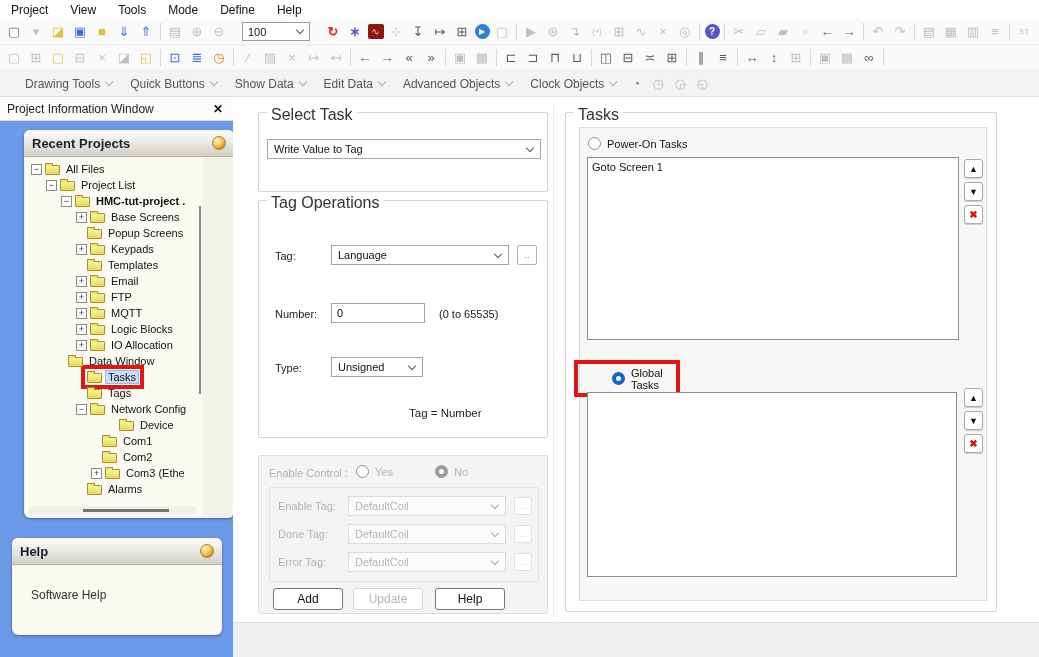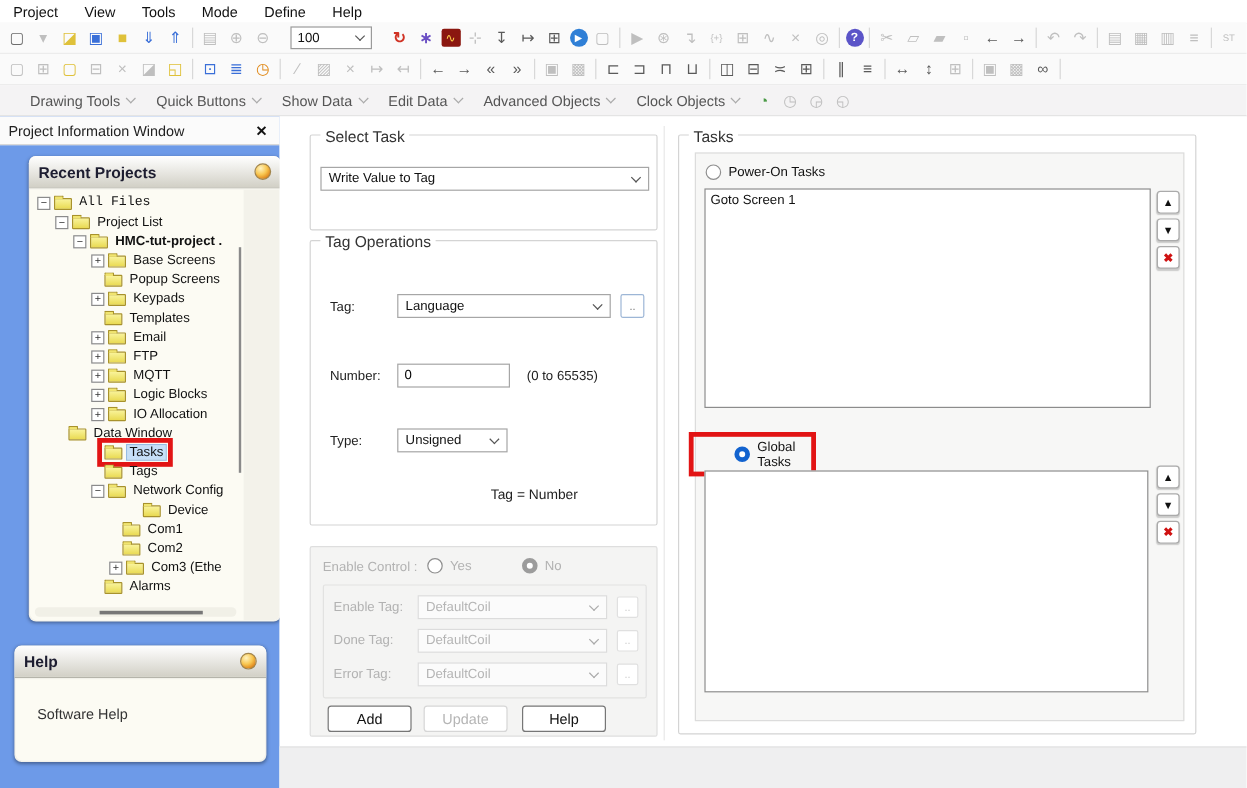--- a/index.html
+++ b/index.html
@@ -65,21 +65,21 @@
   
   .helpcard{left:12px;top:441px;width:210px;height:97px;}
   .helpbody{position:absolute;left:1px;top:28px;width:208px;height:68px;background:#fcfbf3;
             border-radius:0 0 6px 6px;font-size:12px;color:#333;}
   .helplink{position:absolute;left:18px;top:22px;}
   
   .main{position:absolute;left:233px;top:97px;width:806px;height:560px;background:#fff;}
   .bstrip{position:absolute;left:0;top:525px;width:806px;height:35px;background:#efeff0;border-top:1px solid #e2e2e2;}
   .vline{position:absolute;left:320px;top:8px;width:1px;height:512px;background:#e8e8e8;}
   .gbox{position:absolute;border:1px solid #d4d4d4;border-radius:2px;box-sizing:border-box;}
-  .glabel{position:absolute;top:-7px;left:8px;background:#fff;padding:0 4px;font-size:13px;color:#333;}
+  .glabel{position:absolute;top:-7px;left:8px;background:#fff;padding:0 4px;font-size:16px;color:#333;}
   .flabel{position:absolute;font-size:11px;color:#222;}
   .flabel.dim,.dimtxt{color:#b2b2b2;}
   .combo{position:absolute;height:20px;border:1px solid #a6a6a6;background:#fff;font-size:11px;
          display:flex;align-items:center;padding-left:6px;box-sizing:border-box;}
   .combo .caret{position:absolute;right:7px;top:8px;}
   .combo.dis{border-color:#dcdcdc;background:#fbfbfb;color:#b5b5b5;}
   .tinput{position:absolute;height:20px;border:1px solid #a6a6a6;background:#fff;font-size:11px;
           padding-left:5px;box-sizing:border-box;font-family:"Liberation Sans",sans-serif;}
   .mini{position:absolute;width:20px;height:20px;border:1px solid #9db6d6;background:#fff;border-radius:2px;
         font-size:9px;color:#777;display:flex;align-items:center;justify-content:center;box-sizing:border-box;}
@@ -264,21 +264,21 @@
 
     <div class="card recent">
       <div class="card-hd">
         <span>Recent Projects</span>
         <span class="ball"></span>
       </div>
       <div class="treebody">
         <div id="tree">
             <div class="trow" style="padding-left: 6px;">
               <span class="exp">−</span>
-              <span style="display: flex; align-items: flex-end; font-family: Liberation Mono, monospace;">
+              <span style="display: flex; align-items: flex-end;">
                 <span class="folder"></span>
                 <span class="tlabel">All Files</span>
               </span>
             </div>
             <div class="trow" style="padding-left: 21px;">
               <span class="exp">−</span>
               <span style="display: flex; align-items: center;">
                 <span class="folder"></span>
                 <span class="tlabel">Project List</span>
               </span>
@@ -346,21 +346,21 @@
                 <span class="tlabel">Logic Blocks</span>
               </span>
             </div>
             <div class="trow" style="padding-left: 51px;">
               <span class="exp">+</span>
               <span style="display: flex; align-items: center;">
                 <span class="folder"></span>
                 <span class="tlabel">IO Allocation</span>
               </span>
             </div>
-            <div class="trow" style="padding-left: 21px;">
+            <div class="trow" style="padding-left: 32px;">
               <span class="expsp"></span>
               <span style="display: flex; align-items: center;">
                 <span class="folder"></span>
                 <span class="tlabel">Data Window</span>
               </span>
             </div>
             <div class="trow" style="padding-left: 51px;">
               <span class="expsp"></span>
               <span class="redwrap-tree" style="display: flex; align-items: center;">
                 <span class="folder"></span>

